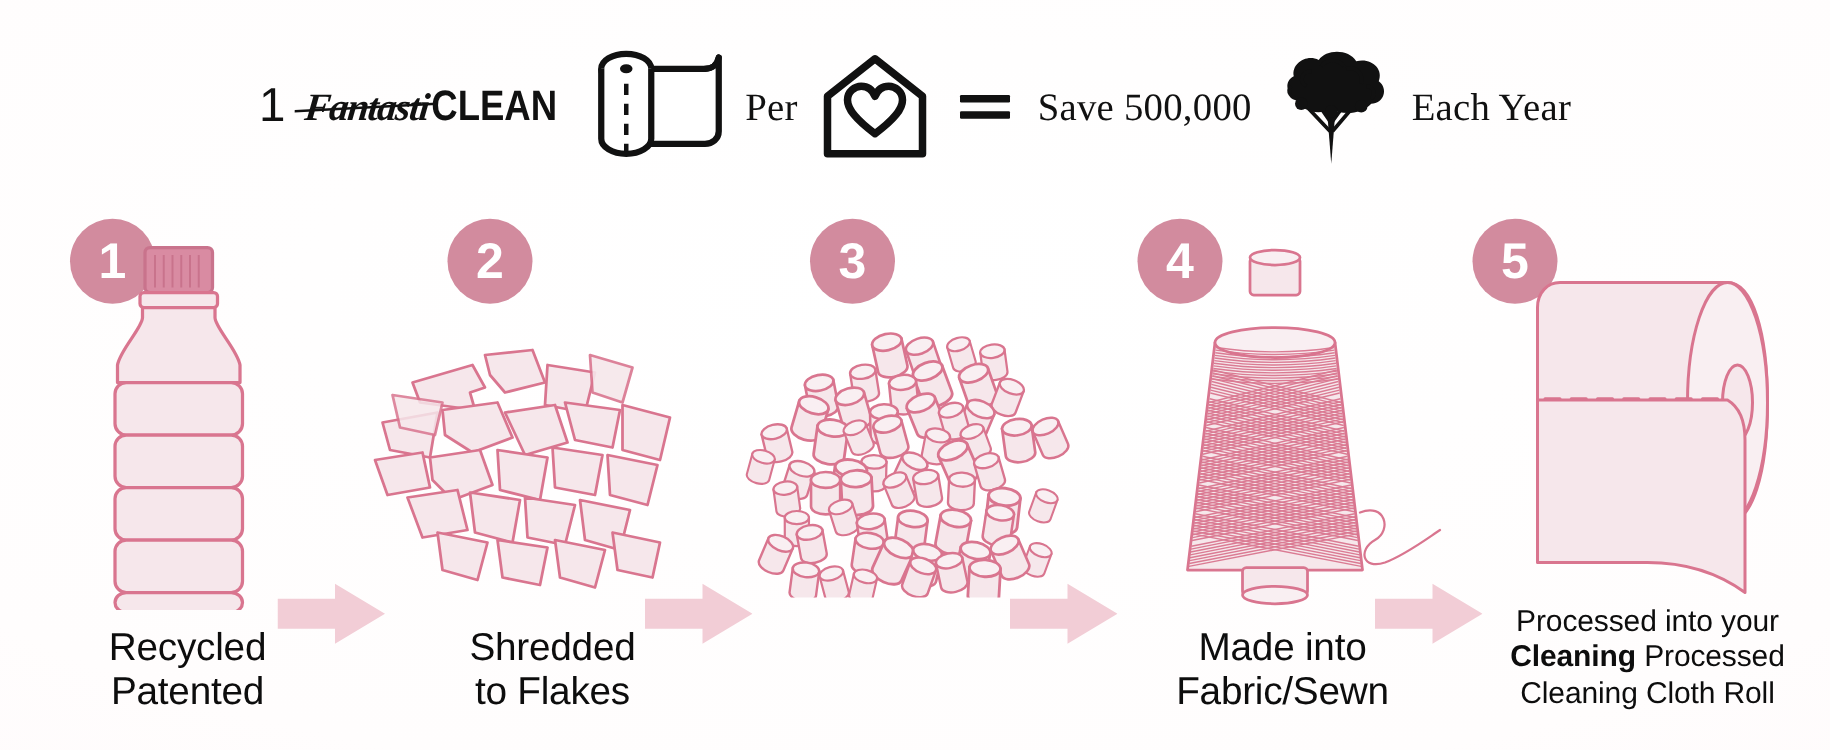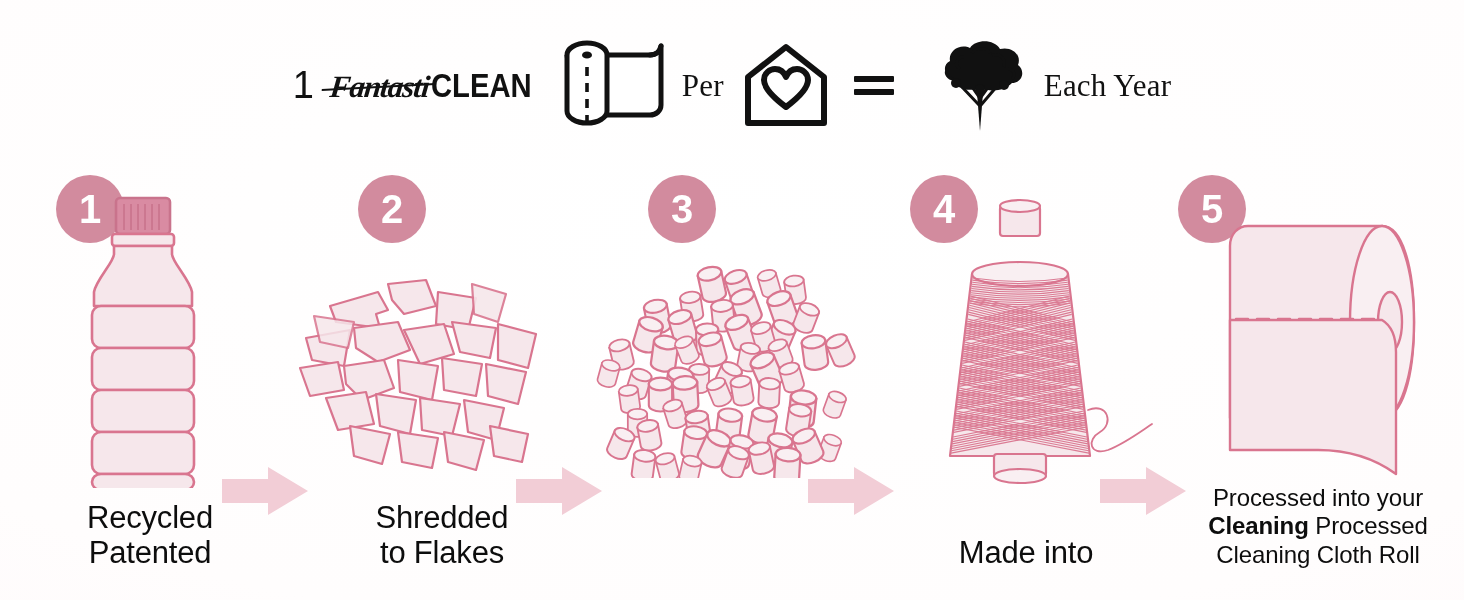--- a/index.html
+++ b/index.html
@@ -116,20 +116,21 @@
       </svg>
     </span>
 
     <span class="hdr-gap-m"></span>
     <span class="equals">
         <i></i>
         <i></i>
       </span>
     <span class="hdr-gap-m"></span>
 
+    <span class="hdr-word">Save 500,000</span>
 
     <span class="hdr-gap-s"></span>
 
     <span class="hdr-icon">
       <svg width="96" height="100" viewBox="0 0 96 100">
         <path d="M48 96 L45 58 L51 58 L48 96 Z" fill="#111"></path>
         <path d="M47 70 L30 52 M49 70 L66 50 M47 62 L36 46 M49 62 L62 44 M48 56 L48 40" stroke="#111" stroke-width="3" fill="none"></path>
         <path d="M20 44 C12 40 10 30 18 26 C16 16 28 8 38 13 C44 4 62 4 68 14
                  C80 11 90 20 86 30 C94 36 90 48 80 48 C72 56 58 58 48 52
                  C38 58 24 54 20 44 Z" fill="#111"></path>
@@ -425,20 +426,21 @@
               <path d="M209.4 236.8 L 75.4 262.8" fill="none" stroke="#d9758f" stroke-width="1.15"></path>
               <path d="M78.6 236.8 L 212.6 262.8" fill="none" stroke="#d9758f" stroke-width="1.15"></path>
               <path d="M209.7 239.1 L 75.1 265.1" fill="none" stroke="#d9758f" stroke-width="1.15"></path>
               <path d="M78.3 239.1 L 212.9 265.1" fill="none" stroke="#d9758f" stroke-width="1.15"></path>
             </g>
           <path d="M212 222 C232 214 238 236 224 244 C210 252 214 268 232 262 C248 256 264 244 276 236" stroke="#d9758f" stroke-width="1.8" fill="none" stroke-linecap="round"></path>
         </svg>
       </div>
       <div class="caption">
         <div>Made into</div>
+        <div>Fabric/Sewn</div>
       </div>
     </div>
 
     <div class="step s5">
       <div class="badge b5">5</div>
       <div class="art">
         <svg width="300" height="300" viewBox="0 0 300 300">
           <g stroke="#d9758f" stroke-width="2.4" fill="#f6e7eb" stroke-linejoin="round">
             <path d="M62 58 C62 46 70 38 80 38 L214 38 L214 230 L62 230 Z"></path>
             <path d="M214 38 C234 38 246 78 246 134 C246 190 234 230 214 230" fill="#f9eff2"></path>

